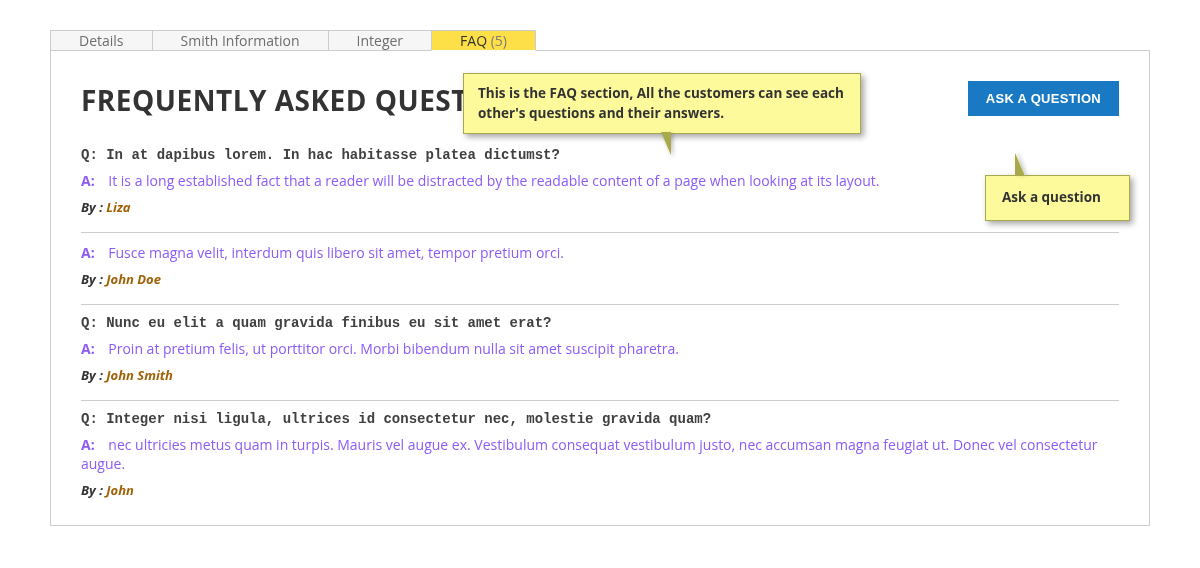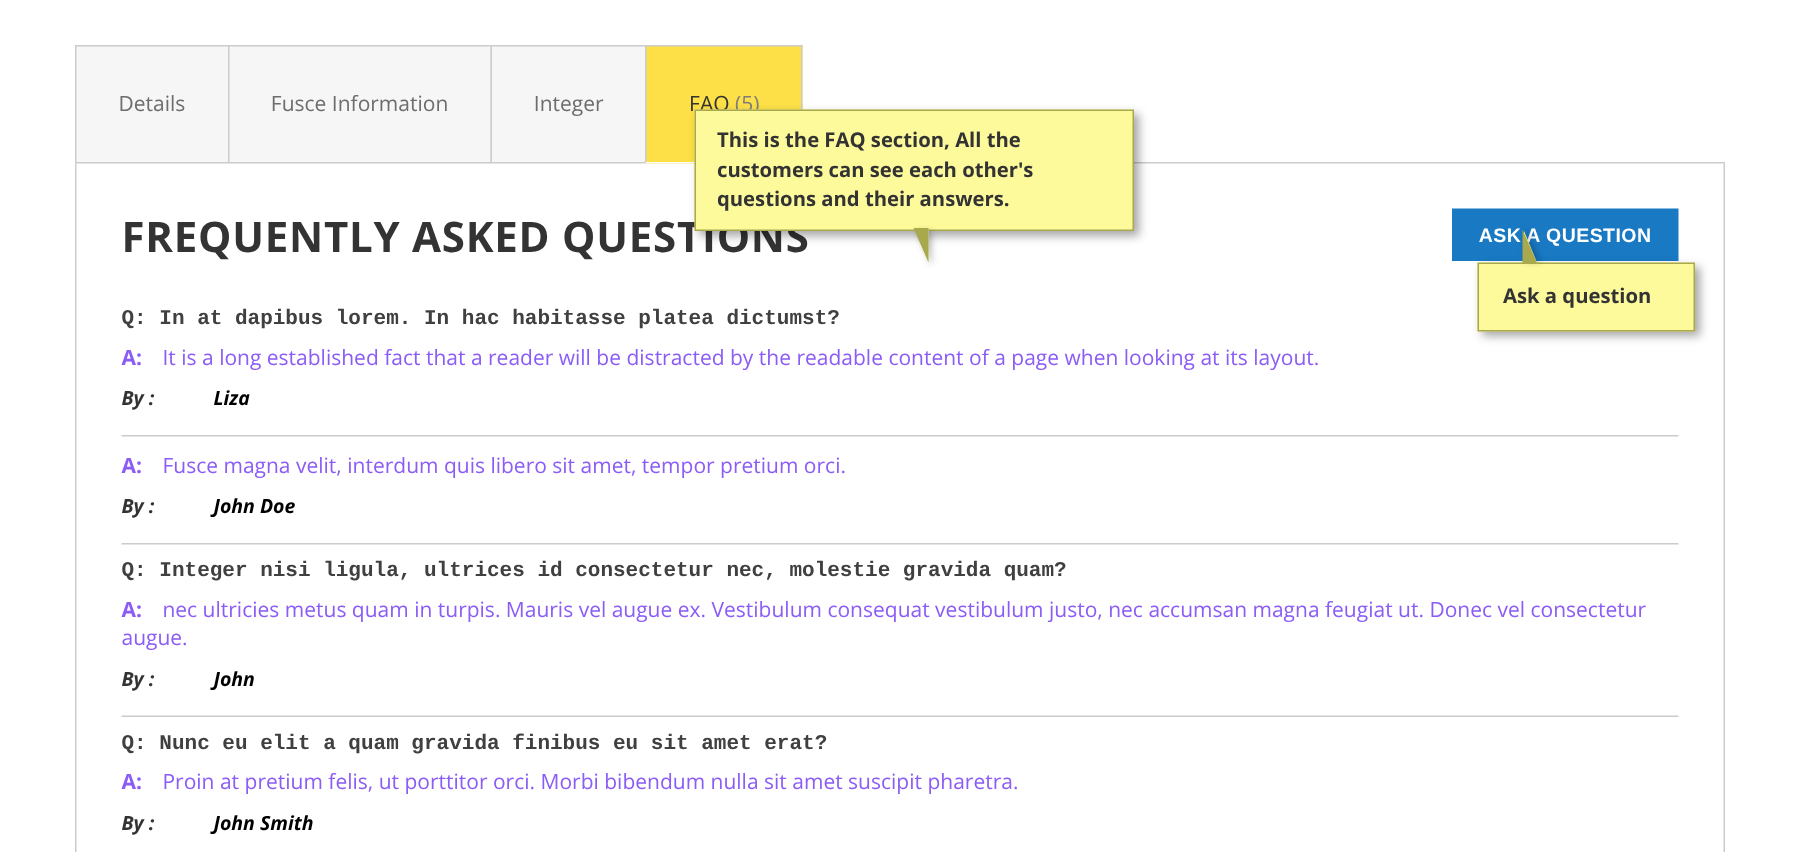--- a/index.html
+++ b/index.html
@@ -14,21 +14,21 @@
     width: 1200px;
     margin: 0 auto;
     padding: 30px 50px 0 50px;
     position: relative;
   }
   .tabs {
     display: flex;
     border-bottom: 1px solid #ccc;
   }
   .tab {
-    padding: 29px 28px;
+    padding: 0 28px;
     border: 1px solid #ccc;
     border-bottom: none;
     background: #f6f6f6;
     color: #6d6d6d;
     font-size: 14px;
     cursor: pointer;
     position: relative;
     margin-right: -1px;
   }
   .tab.active {
@@ -83,39 +83,39 @@
     color: #8b5cf6;
     margin-bottom: 8px;
   }
   .a-label { font-weight: 700; margin-right: 10px; }
   .by-line {
     font-style: italic;
     font-weight: 700;
     font-size: 13px;
   }
   .by-label { color: #333; }
-  .by-name { color: #000000; cursor: pointer; margin-left: 36px; }
+  .by-name { color: #a16207; cursor: pointer; }
 
   
   .callout {
     position: absolute;
     background: #fdfa9c;
     border: 1px solid #a8a84c;
     padding: 10px 14px;
     font-size: 13.5px;
     font-weight: 700;
     color: #333;
     box-shadow: 3px 3px 6px rgba(0,0,0,0.35);
     line-height: 1.45;
     z-index: 10;
   }
   .callout.c1 {
     top: 73px;
     left: 463px;
-    width: 293px;
+    width: 398px;
   }
   .callout.c2 {
     top: 175px;
     left: 985px;
     width: 145px;
     text-align: left;
     padding: 12px 16px;
   }
   .callout .tail-down {
     position: absolute;
@@ -171,21 +171,21 @@
   <div class="callout c2">
     <div class="tail-up"></div>
     <span>Ask a question</span>
   </div>
 
   <div class="tabs">
     <div class="tab">
       <span>Details</span>
     </div>
     <div class="tab">
-      <span>Fusce Information</span>
+      <span>Smith Information</span>
     </div>
     <div class="tab">
       <span>Integer</span>
     </div>
     <div class="tab active">
       <span>FAQ</span>
       <span class="count">(5)</span>
     </div>
   </div>
 
@@ -197,24 +197,24 @@
         <div class="qa">
           <div class="q-line"><span class="q-label">Q: </span><span>In at dapibus lorem. In hac habitasse platea dictumst?</span></div>
           <div class="a-line"><span class="a-label">A:</span><span> It is a long established fact that a reader will be distracted by the readable content of a page when looking at its layout.</span></div>
           <div class="by-line"><span class="by-label">By : </span><span class="by-name">Liza</span></div>
         </div>
         <div class="qa">
           <div class="a-line"><span class="a-label">A:</span><span> Fusce magna velit, interdum quis libero sit amet, tempor pretium orci.</span></div>
           <div class="by-line"><span class="by-label">By : </span><span class="by-name">John Doe</span></div>
         </div>
         <div class="qa">
+          <div class="q-line"><span class="q-label">Q: </span><span>Nunc eu elit a quam gravida finibus eu sit amet erat?</span></div>
+          <div class="a-line"><span class="a-label">A:</span><span> Proin at pretium felis, ut porttitor orci. Morbi bibendum nulla sit amet suscipit pharetra.</span></div>
+          <div class="by-line"><span class="by-label">By : </span><span class="by-name">John Smith</span></div>
+        </div>
+        <div class="qa">
           <div class="q-line"><span class="q-label">Q: </span><span>Integer nisi ligula, ultrices id consectetur nec, molestie gravida quam?</span></div>
           <div class="a-line"><span class="a-label">A:</span><span> nec ultricies metus quam in turpis. Mauris vel augue ex. Vestibulum consequat vestibulum justo, nec accumsan magna feugiat ut. Donec vel consectetur augue.</span></div>
           <div class="by-line"><span class="by-label">By : </span><span class="by-name">John</span></div>
         </div>
-        <div class="qa">
-          <div class="q-line"><span class="q-label">Q: </span><span>Nunc eu elit a quam gravida finibus eu sit amet erat?</span></div>
-          <div class="a-line"><span class="a-label">A:</span><span> Proin at pretium felis, ut porttitor orci. Morbi bibendum nulla sit amet suscipit pharetra.</span></div>
-          <div class="by-line"><span class="by-label">By : </span><span class="by-name">John Smith</span></div>
-        </div>
       </div>
   </div>
 </div>
 
 </body></html>

